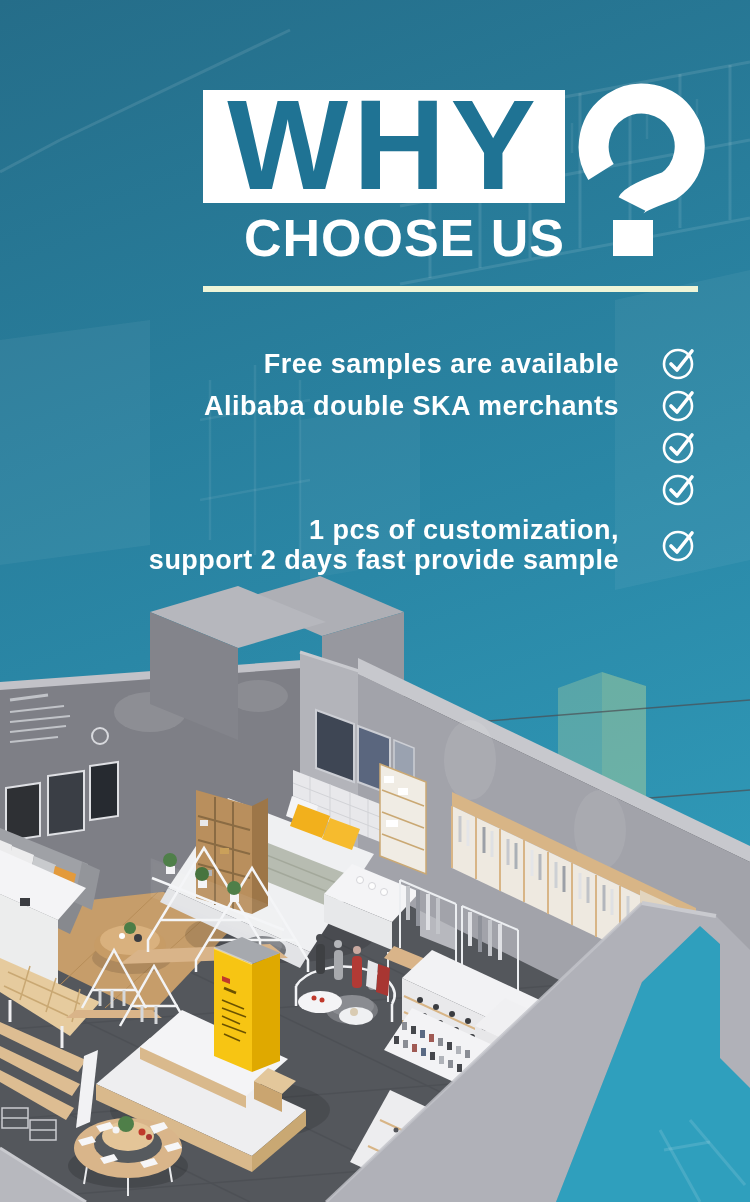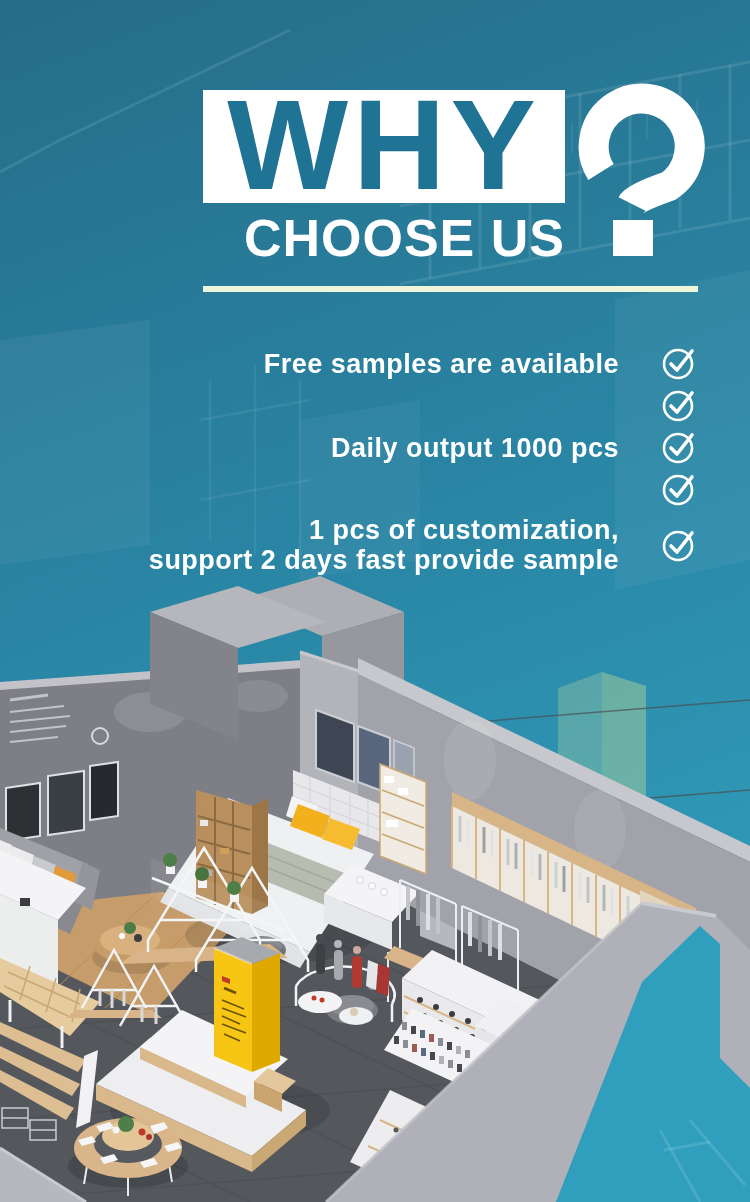--- a/index.html
+++ b/index.html
@@ -101,27 +101,27 @@
 
   <div class="benefits">
     <div class="benefit-row">
       <span class="benefit-text">Free samples are available</span>
       <svg class="check-badge" viewBox="0 0 35 35">
           <circle cx="17" cy="18" r="14" stroke="#fff" stroke-width="2.6" fill="none"></circle>
           <path d="M10 18 L16 24 L31 5" stroke="#fff" stroke-width="3.6" fill="none" stroke-linecap="round" stroke-linejoin="round"></path>
         </svg>
     </div>
     <div class="benefit-row">
+      <span class="benefit-text">Alibaba double SKA merchants</span>
       <svg class="check-badge" viewBox="0 0 35 35">
           <circle cx="17" cy="18" r="14" stroke="#fff" stroke-width="2.6" fill="none"></circle>
           <path d="M10 18 L16 24 L31 5" stroke="#fff" stroke-width="3.6" fill="none" stroke-linecap="round" stroke-linejoin="round"></path>
         </svg>
     </div>
     <div class="benefit-row">
-      <span class="benefit-text">Daily output 1000 pcs</span>
       <svg class="check-badge" viewBox="0 0 35 35">
           <circle cx="17" cy="18" r="14" stroke="#fff" stroke-width="2.6" fill="none"></circle>
           <path d="M10 18 L16 24 L31 5" stroke="#fff" stroke-width="3.6" fill="none" stroke-linecap="round" stroke-linejoin="round"></path>
         </svg>
     </div>
     <div class="benefit-row">
       <svg class="check-badge" viewBox="0 0 35 35">
           <circle cx="17" cy="18" r="14" stroke="#fff" stroke-width="2.6" fill="none"></circle>
           <path d="M10 18 L16 24 L31 5" stroke="#fff" stroke-width="3.6" fill="none" stroke-linecap="round" stroke-linejoin="round"></path>
         </svg>

